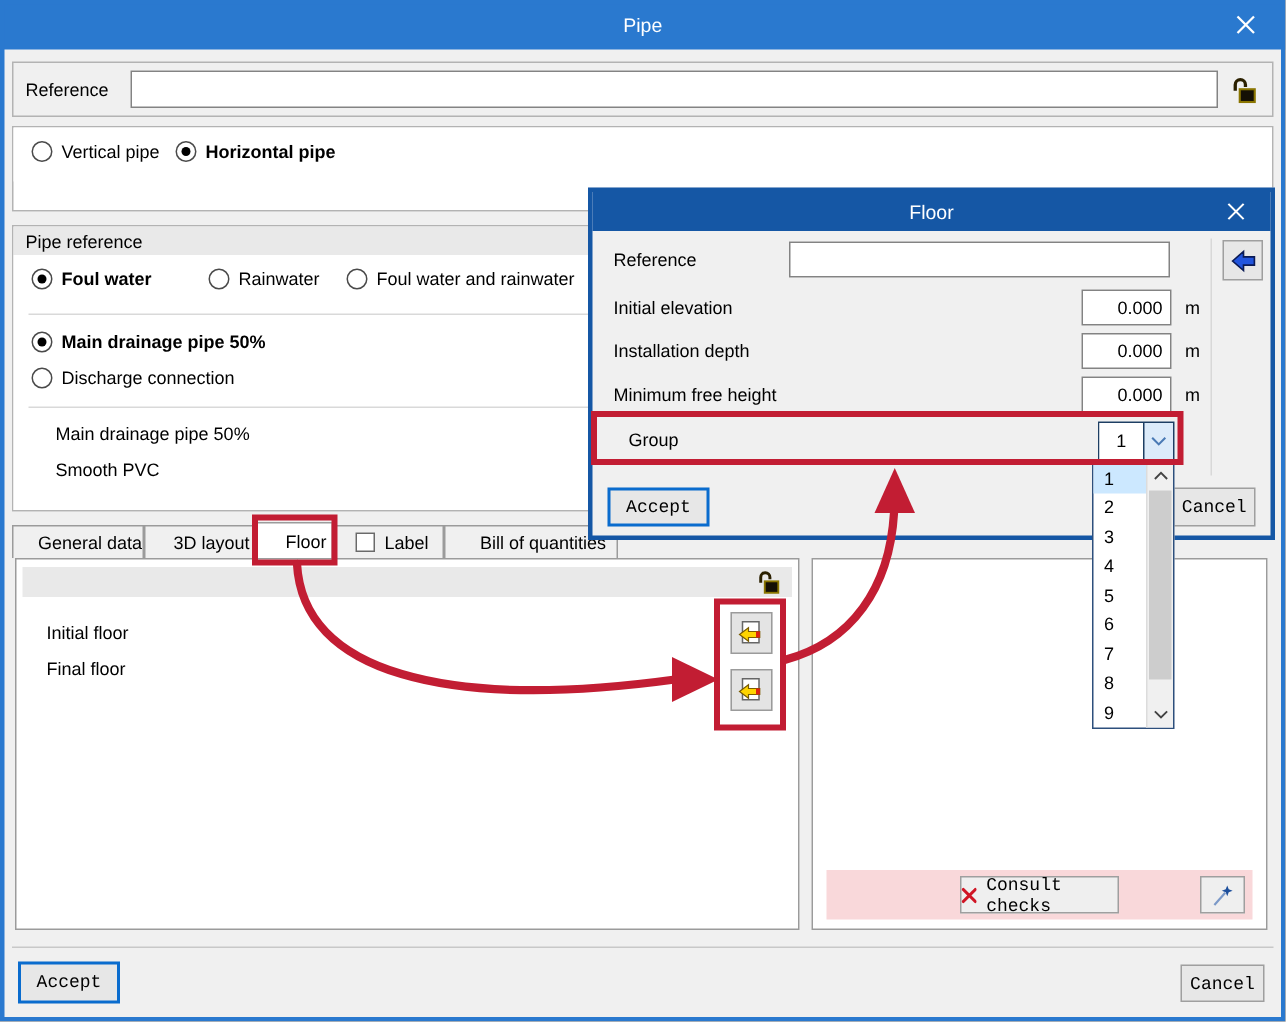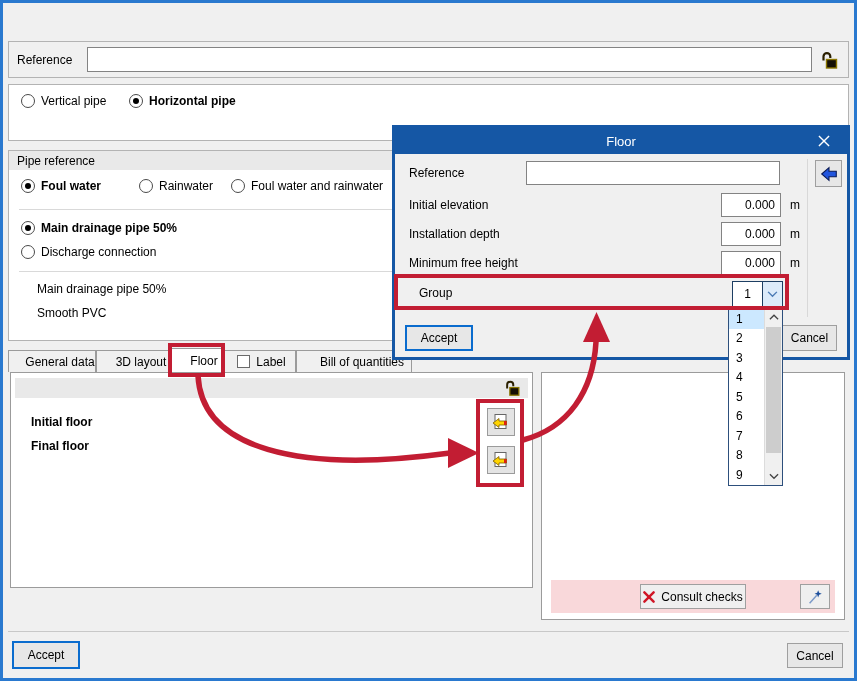--- a/index.html
+++ b/index.html
@@ -47,21 +47,21 @@
     background:#fff; display:inline-block; flex:0 0 auto;
   }
   .radio.on::after { content:""; display:block; width:6px; height:6px; margin:3px; border-radius:50%; background:#000; }
   .b { font-weight:bold; }
   .tinput {
     background:#fff; border:1px solid #838383; font-family:"Liberation Sans",sans-serif;
     font-size:12px; padding:0 5px; outline:none;
   }
   .num { text-align:right; }
   .btn {
-    background:#e7e7e7; border:1px solid #9f9f9f; font-family:Liberation Sans, sans-serif;
+    background:#e7e7e7; border:1px solid #9f9f9f; font-family:Liberation Mono, monospace;
     font-size:12px; display:flex; align-items:center; justify-content:center; cursor:pointer;
   }
   .btn.focused { border:2px solid #0a6cce; }
   .checkbox { width:13px; height:13px; border:1px solid #6a6a6a; background:#fff; display:inline-block; }
 
   
   .tabstrip { position:absolute; left:8px; top:349px; height:23px; display:flex; align-items:flex-end; }
   .tab {
     height:22px; border:1px solid #9b9b9b; border-bottom:none; background:#f0f0f0;
     display:flex; align-items:center; justify-content:center; gap:6px; cursor:pointer;padding-left:16px;
@@ -104,39 +104,48 @@
   .dd-thumb { position:absolute; left:1px; top:18px; width:15px; height:126px; background:#cdcdcd; cursor:pointer; }
 
   .overlay { position:absolute; inset:0; z-index:40; pointer-events:none; }
   .unit { position:absolute; width:20px; }
 </style>
 </head>
 <body>
 
 <div class="screen">
 
+  <div class="titlebar">
+    <span>Pipe</span>
+    <span class="close-btn">
+      <svg width="13" height="13" viewBox="0 0 13 13">
+        <line x1="1" y1="1" x2="12" y2="12" stroke="#fff" stroke-width="1.5"></line>
+        <line x1="12" y1="1" x2="1" y2="12" stroke="#fff" stroke-width="1.5"></line>
+      </svg>
+    </span>
+  </div>
 
   <div class="abs" style="left:8px;top:41px;width:841px;height:37px;border:1px solid #b3b3b3;display:flex;align-items:center;padding:0 8px;gap:8px;">
     <span style="width:62px;">Reference</span>
     <input class="tinput" style="flex: 1 1 0%; height: 25px;" value="">
     <span style="display:flex;">
       <svg width="20" height="20" viewBox="0 0 20 20">
         <path d="M3.5 10.5 V6.5 a3.4 3.4 0 0 1 6.8 0 V8" fill="none" stroke="#2b2000" stroke-width="2.2"></path>
         <rect x="6.5" y="9.5" width="10" height="8.5" fill="#151005" stroke="#8a7500" stroke-width="1.4"></rect>
       </svg>
     </span>
   </div>
 
   <div class="groupbox" style="left:8px;top:84px;width:841px;height:57px;">
     <div class="g-body" style="height:36px;">
       <span class="radio-row" style="left:12px;top:9px;">
         <span class="radio"></span>
         <span>Vertical pipe</span>
       </span>
-      <span class="radio-row" style="left:120px;top:9px;">
+      <span class="radio-row" style="left:108px;top:9px;">
         <span class="radio on"></span>
         <span class="b">Horizontal pipe</span>
       </span>
     </div>
   </div>
 
   <div class="groupbox" style="left:8px;top:150px;width:841px;height:191px;">
     <div class="g-header">
       <span>Pipe reference</span>
     </div>
@@ -184,21 +193,21 @@
     </div>
     <div class="tab" style="width:74px;justify-content:center;padding-left:5px;">
       <span class="checkbox"></span>
       <span>Label</span>
     </div>
     <div class="tab" style="width:116px;">
       <span>Bill of quantities</span>
     </div>
   </div>
 
-  <div class="panel" style="left:10px;top:372px;width:523px;height:216px;font-weight:bold;">
+  <div class="panel" style="left:10px;top:372px;width:523px;height:248px;">
     <div class="panel-header">
       <span style="display:flex;">
         <svg width="18" height="18" viewBox="0 0 20 20">
           <path d="M3.5 10.5 V6.5 a3.4 3.4 0 0 1 6.8 0 V8" fill="none" stroke="#2b2000" stroke-width="2.2"></path>
           <rect x="6.5" y="9.5" width="10" height="8.5" fill="#151005" stroke="#8a7500" stroke-width="1.4"></rect>
         </svg>
       </span>
     </div>
     <span class="abs" style="left:20px;top:42px;">Initial floor</span>
     <span class="abs" style="left:20px;top:66px;">Final floor</span>

